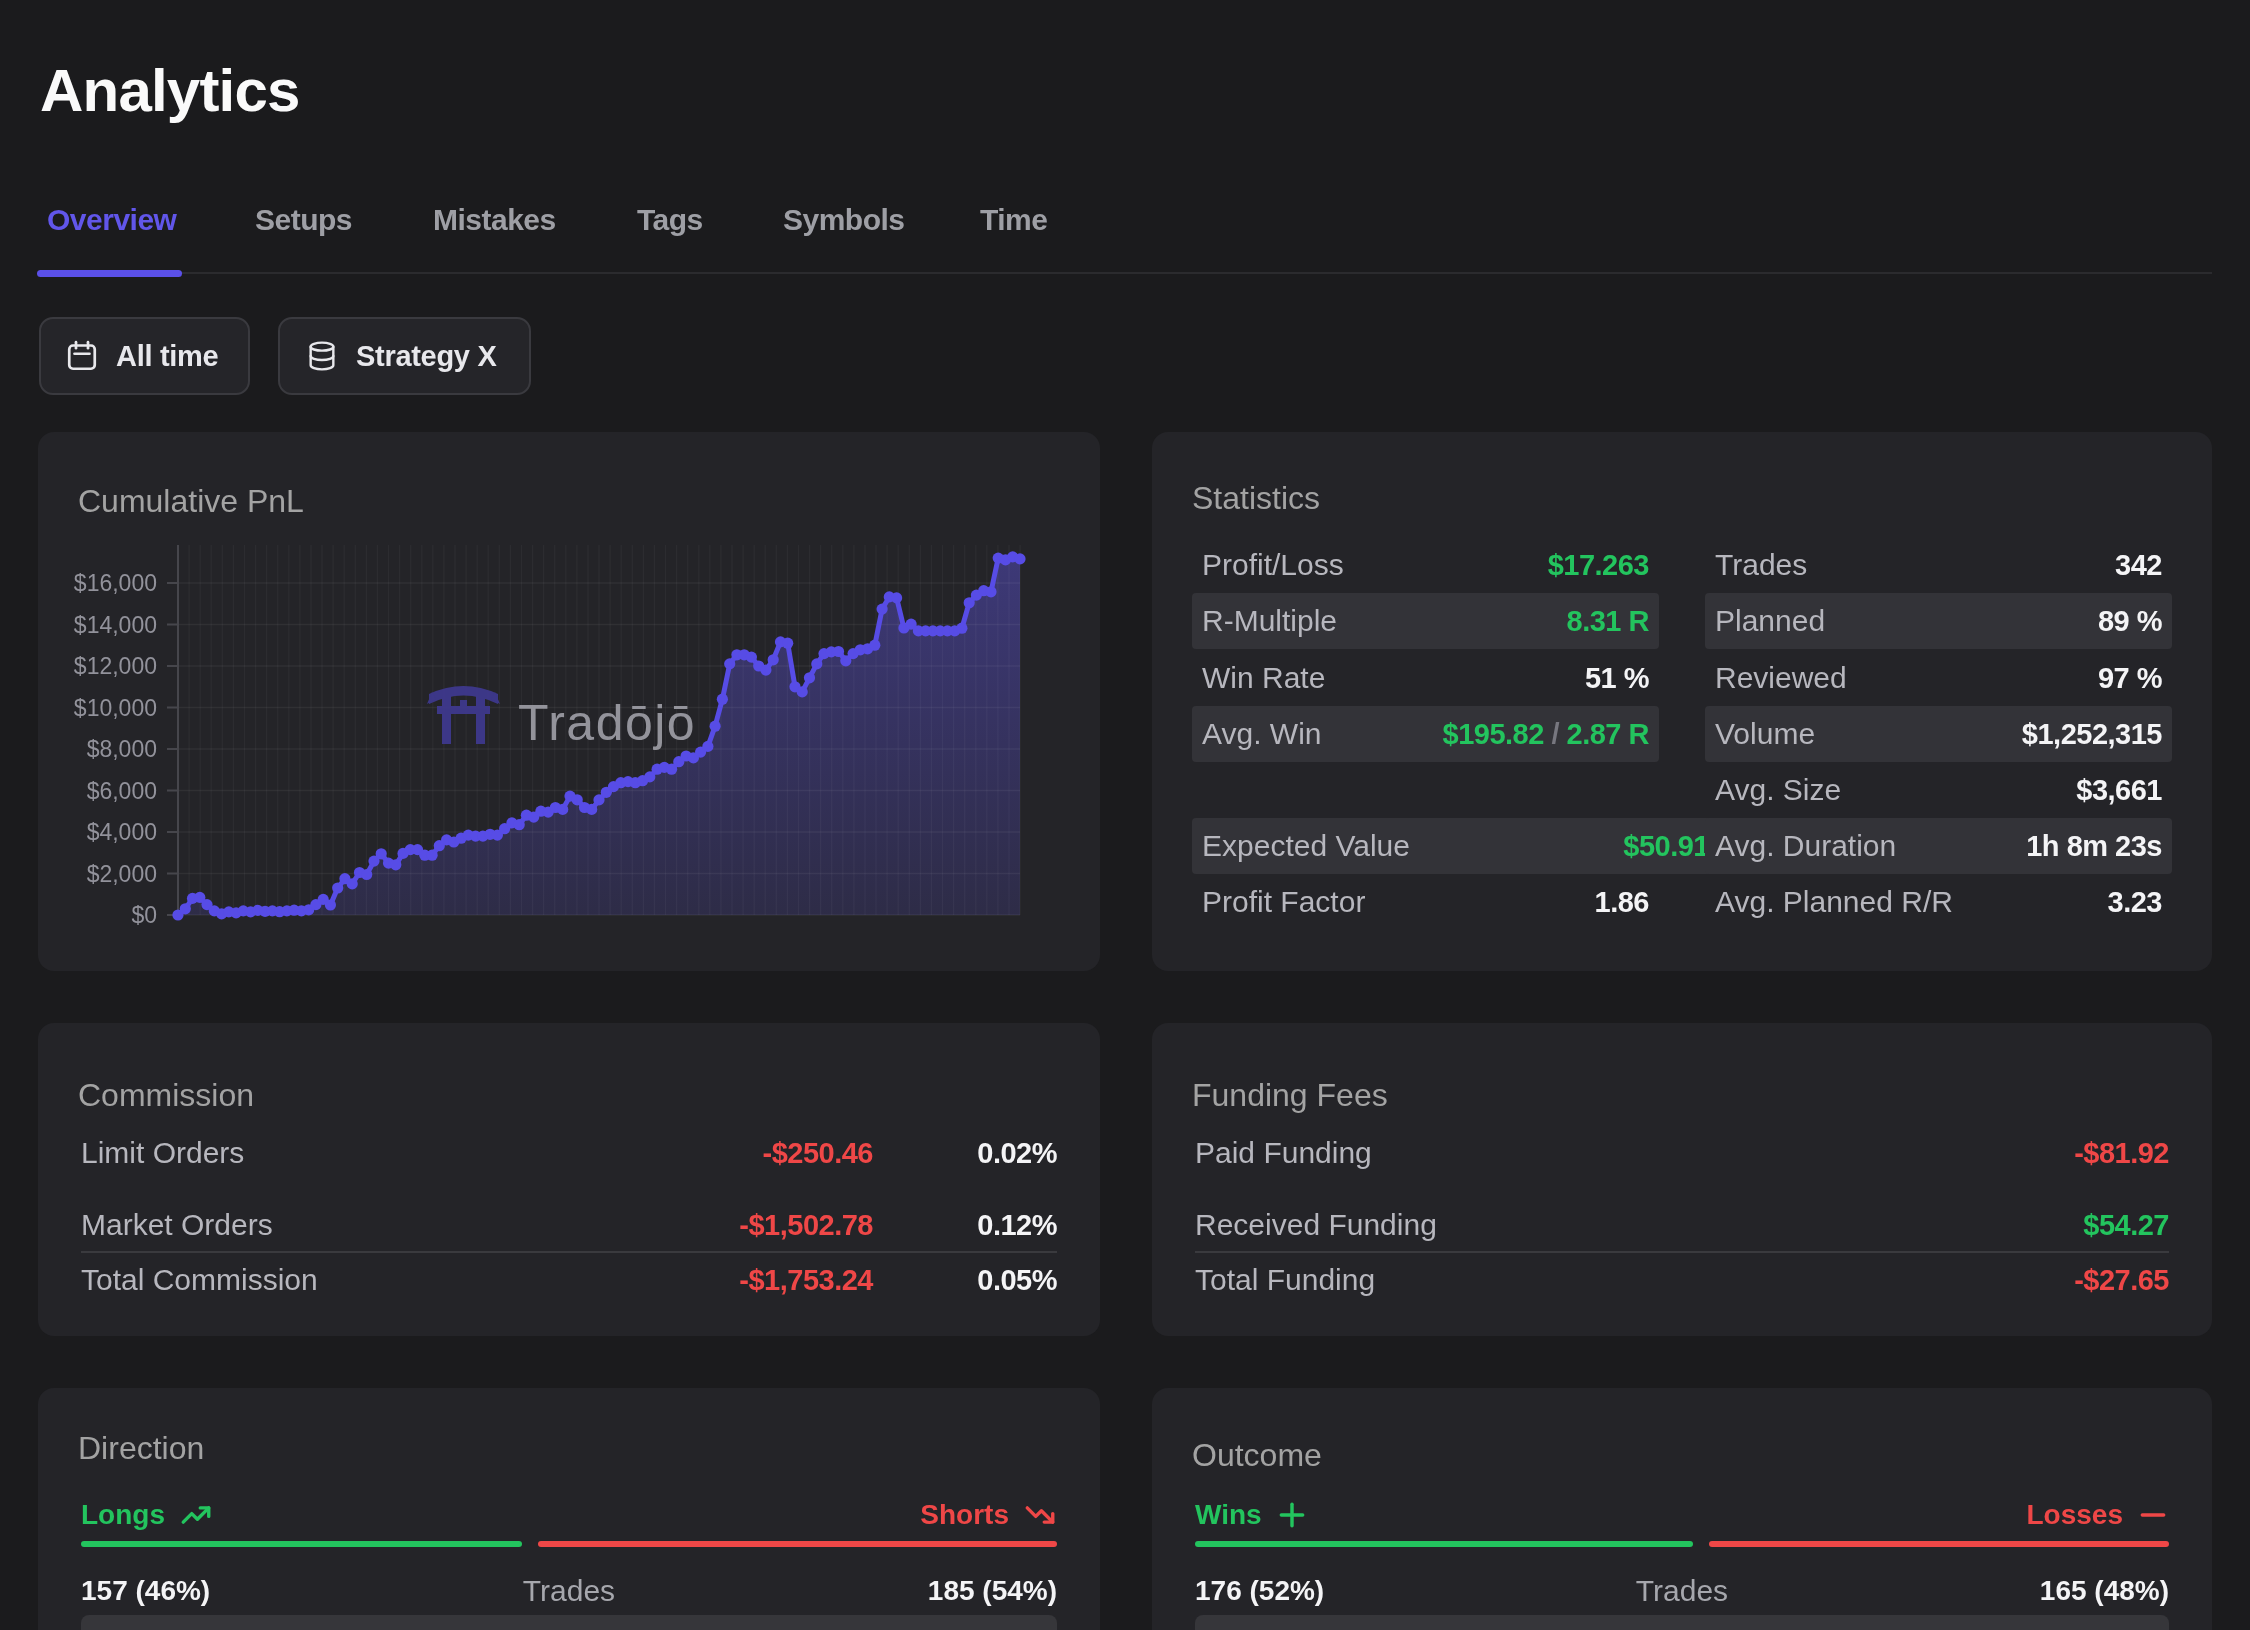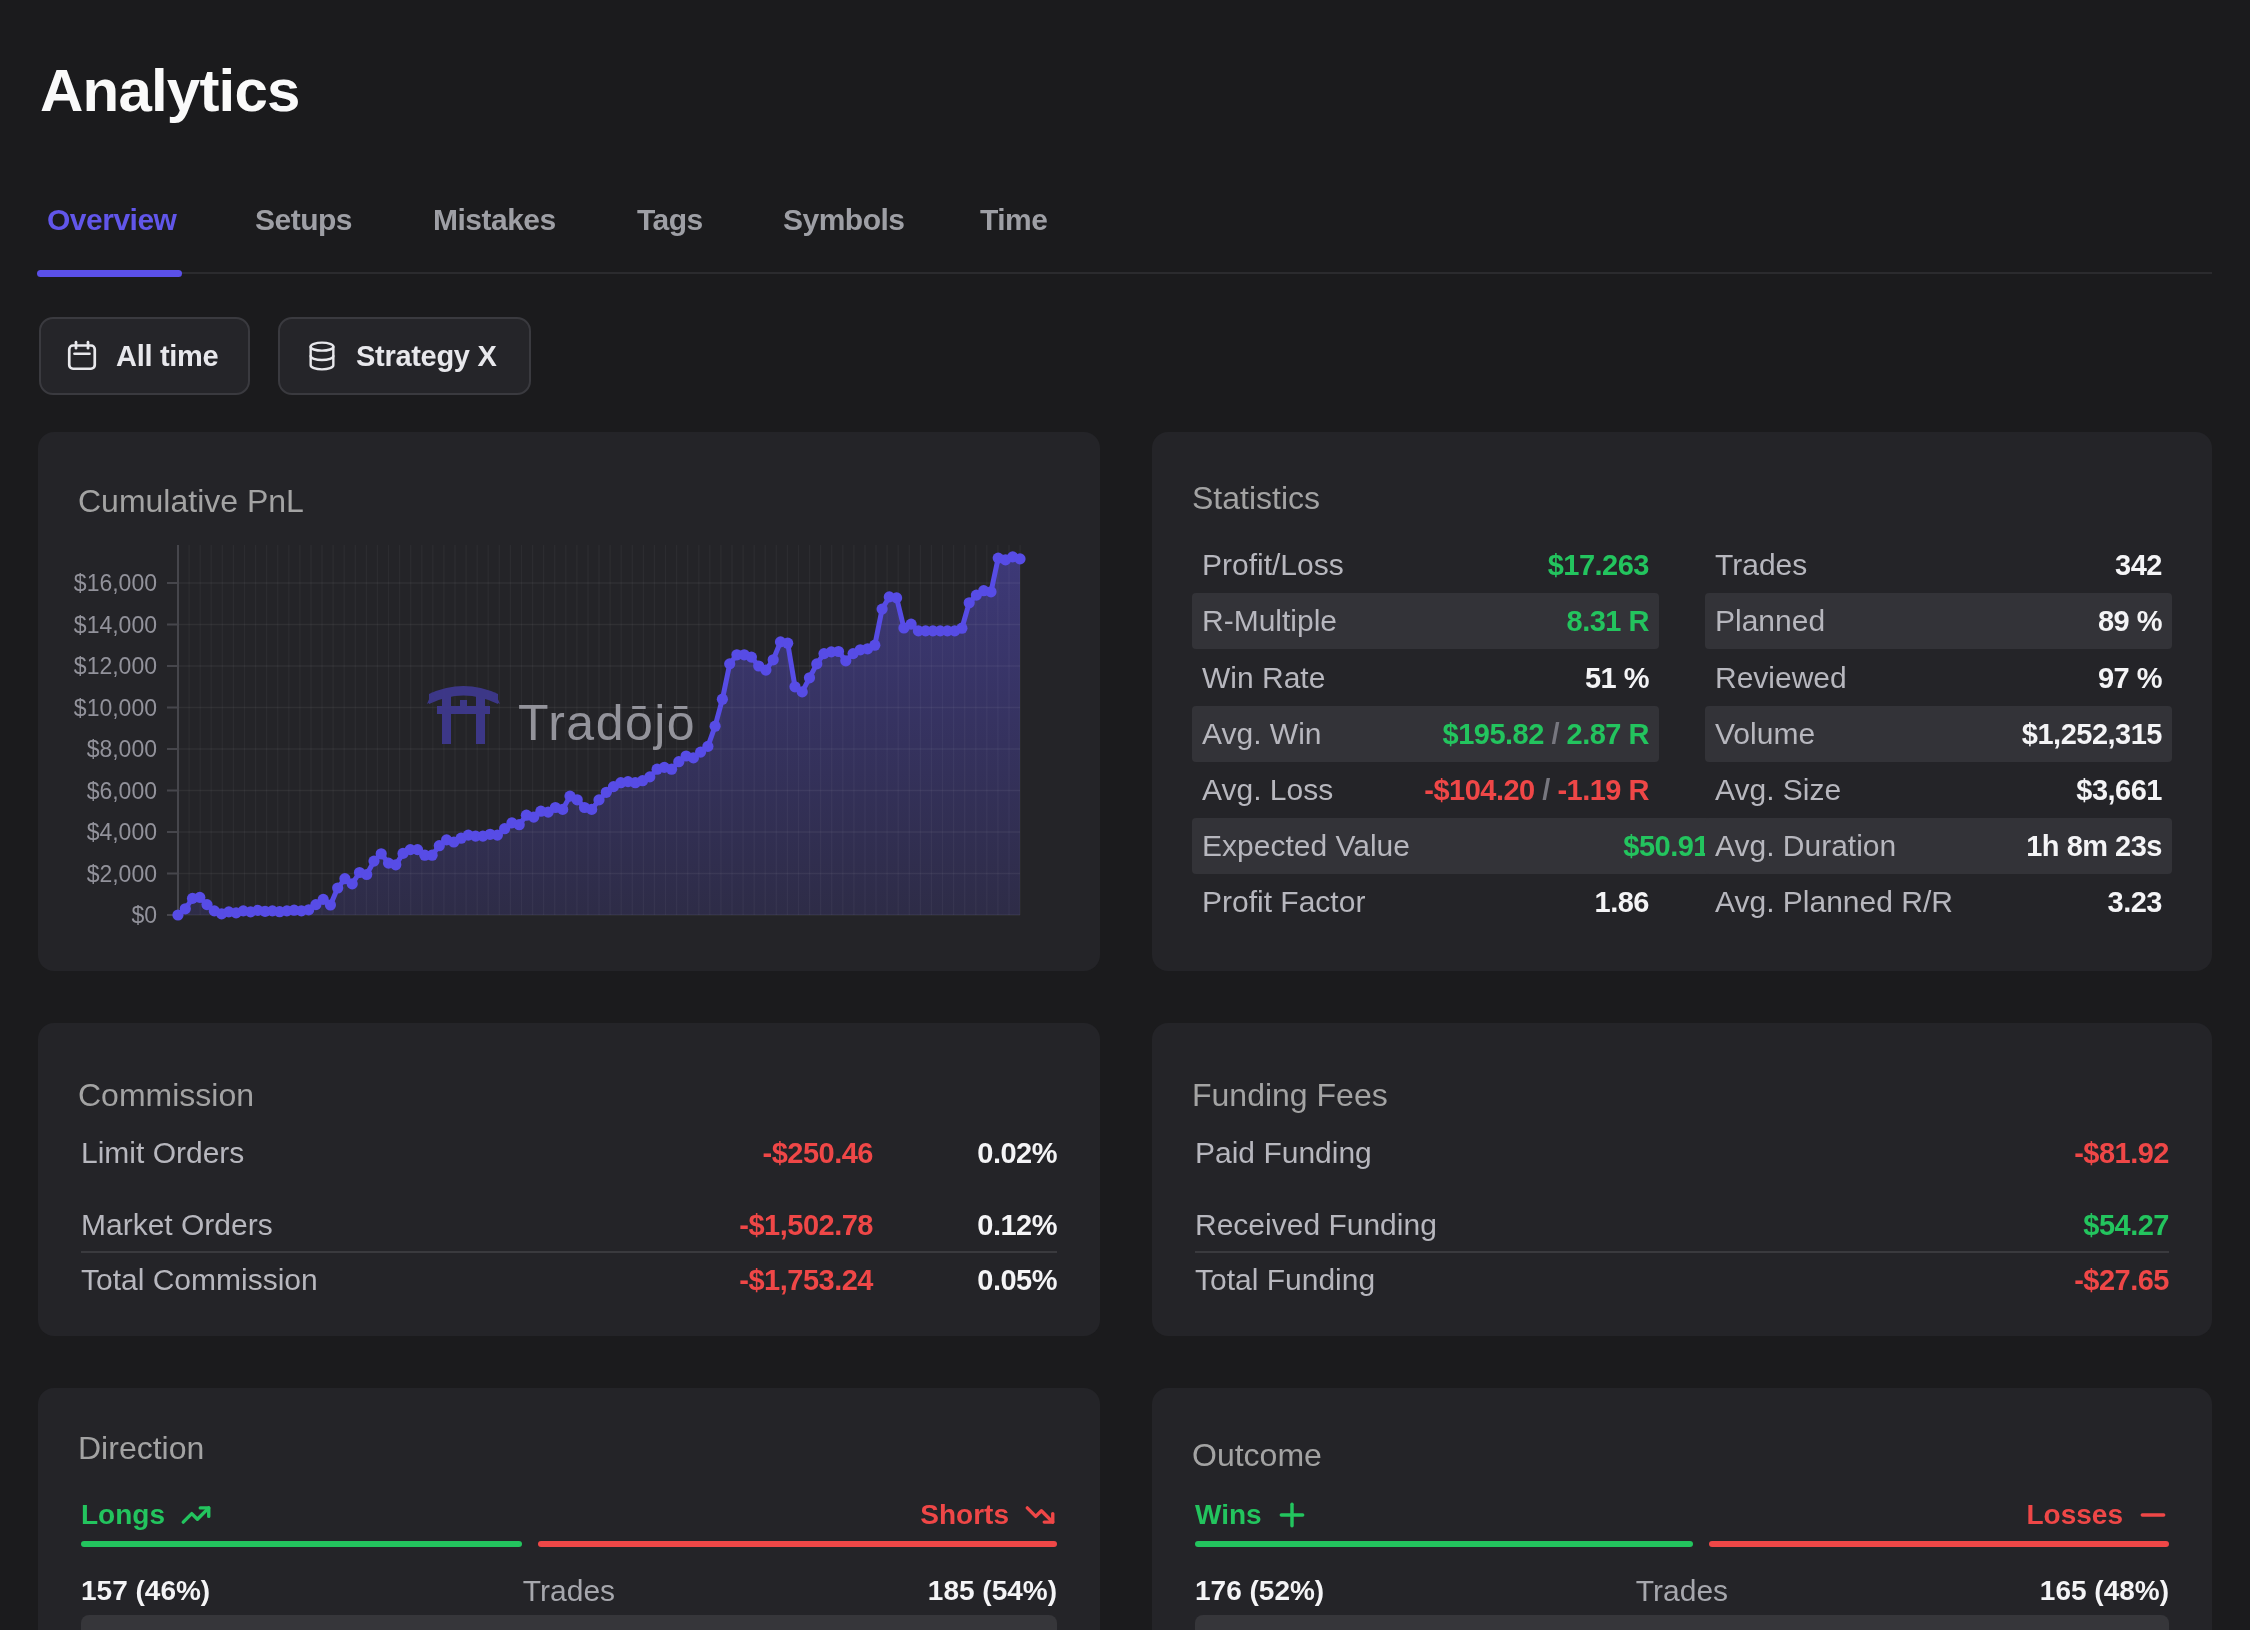--- a/index.html
+++ b/index.html
@@ -314,24 +314,20 @@
       <span class="val"><span class="grn">8.31 R</span></span>
     </div>
 <div class="srow" style="left:40px; top:218px; width:467px; ">
       <span class="lab">Win Rate</span>
       <span class="val">51 %</span>
     </div>
 <div class="srow" style="left:40px; top:274px; width:467px; background:#333338;">
       <span class="lab">Avg. Win</span>
       <span class="val"><span class="grn">$195.82</span><span class="slash"> / </span><span class="grn">2.87 R</span></span>
     </div>
-<div class="srow" style="left:40px; top:330px; width:467px; ">
-      <span class="lab">Avg. Loss</span>
-      <span class="val"><span class="red">-$104.20</span><span class="slash"> / </span><span class="red">-1.19 R</span></span>
-    </div>
 <div class="srow" style="left:40px; top:386px; width:527px; background:#333338;">
       <span class="lab">Expected Value</span>
       <span class="val"><span class="grn">$50.91</span></span>
     </div>
 <div class="srow" style="left:40px; top:442px; width:467px; ">
       <span class="lab">Profit Factor</span>
       <span class="val">1.86</span>
     </div>
 <div class="srow" style="left:553px; top:105px; width:467px; ">
       <span class="lab">Trades</span>

